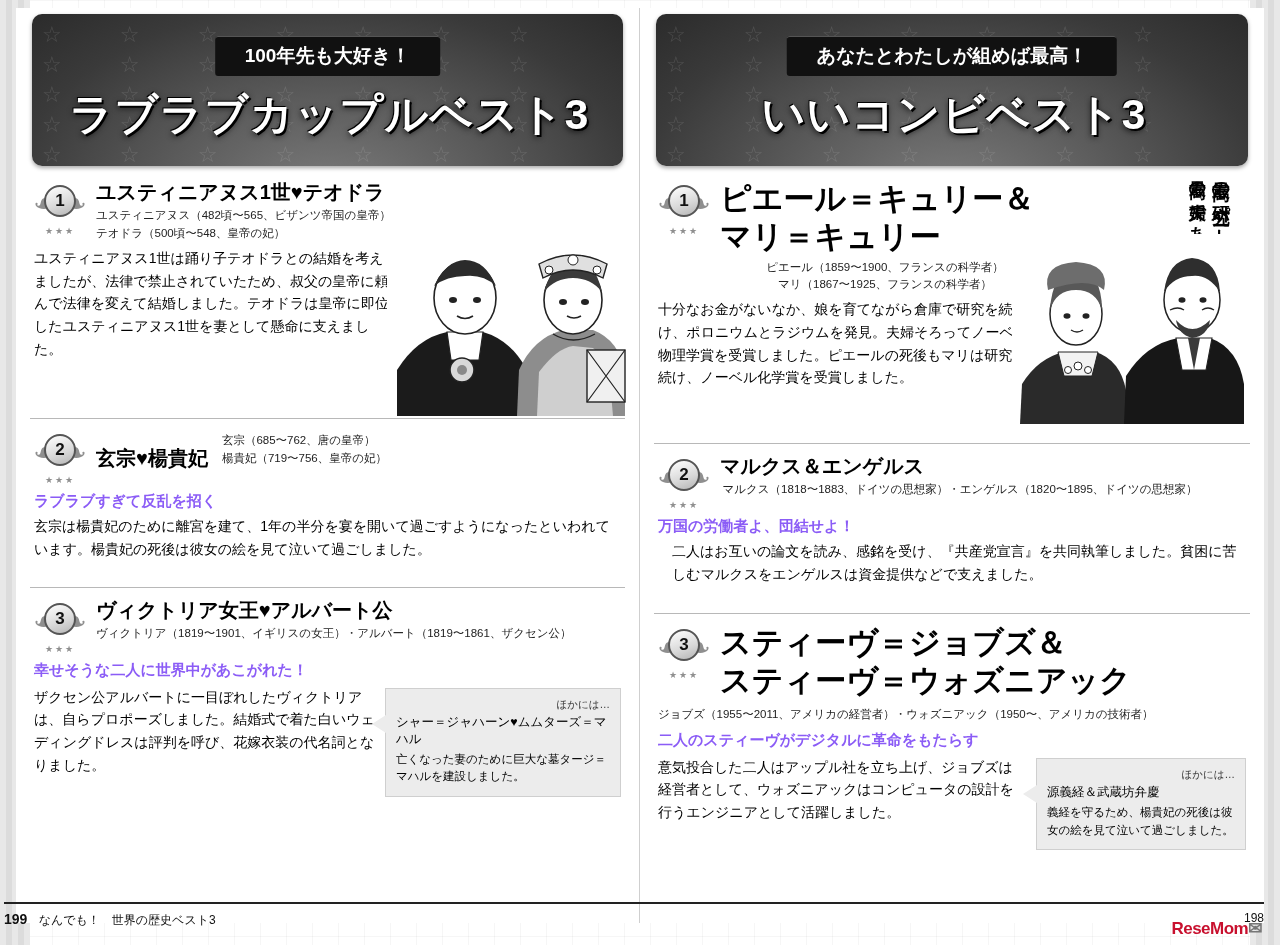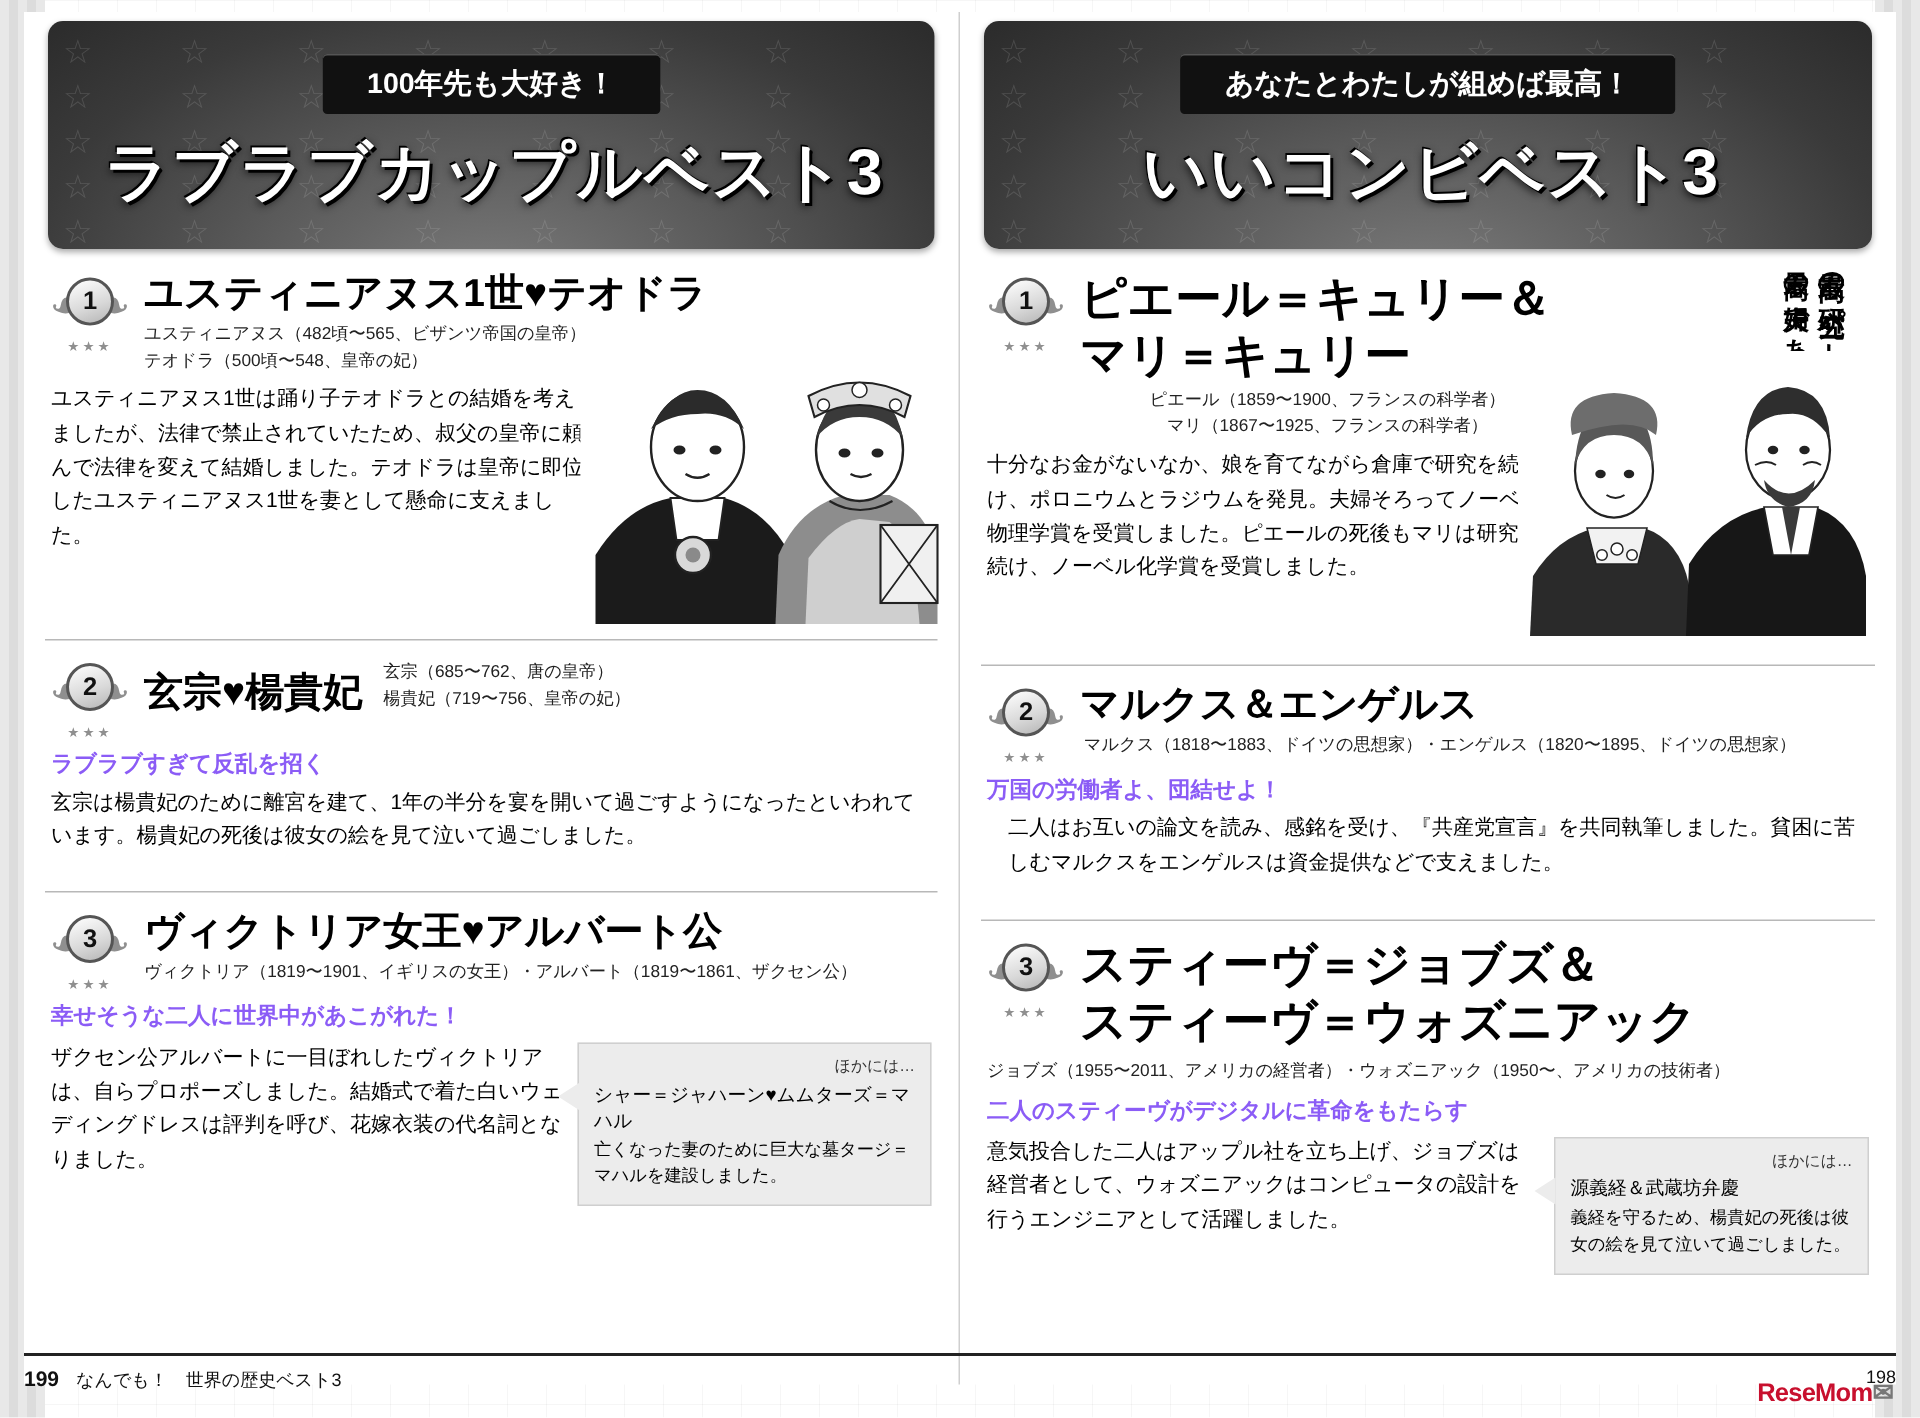--- a/index.html
+++ b/index.html
@@ -110,21 +110,21 @@
     display:flex; align-items:center; justify-content:center;
     font-weight:bold; font-size:17px; color:#111;
   }
   .medal .stars3 {
     position:absolute; left:0; right:0; bottom:0;
     text-align:center; font-size:9px; color:#8f8f8f; letter-spacing:2px;
   }
 
   .titles { flex:1; min-width:0; }
   .entry-title {
-    font-size:26px; font-weight:bold; color:#000;
+    font-size:20px; font-weight:bold; color:#000;
     line-height:1.22;
     letter-spacing:0px;
   }
   .entry-title.small { font-size:31px; }
   .entry-sub {
     font-size:11.5px; color:#222; line-height:1.55; margin-top:3px;
   }
   .entry-sub div { white-space:nowrap; }
   .entry-lead {
     font-size:15px; font-weight:bold; margin:7px 0 2px 0; color:#8b5cf6;
@@ -172,21 +172,21 @@
   .bubble-arrow {
     position:absolute; left:-14px; top:26px;
     width:0;height:0;
     border-top:9px solid transparent;
     border-bottom:9px solid transparent;
     border-right:14px solid #ececec;
   }
 
   
   .footer {
-    position:absolute; left:16px; right:16px; bottom:16px;
+    position:absolute; left:4px; right:16px; bottom:16px;
     border-top:2px solid #222;
     padding-top:7px;
     display:flex; justify-content:space-between;
     font-size:12px; color:#111;
   }
   .footer .left b { font-size:14px; margin-right:8px; }
   .logo {
     position:absolute; right:18px; bottom:6px;
     font-size:17px; font-weight:bold; color:#c8102e; letter-spacing:-0.5px;
   }

